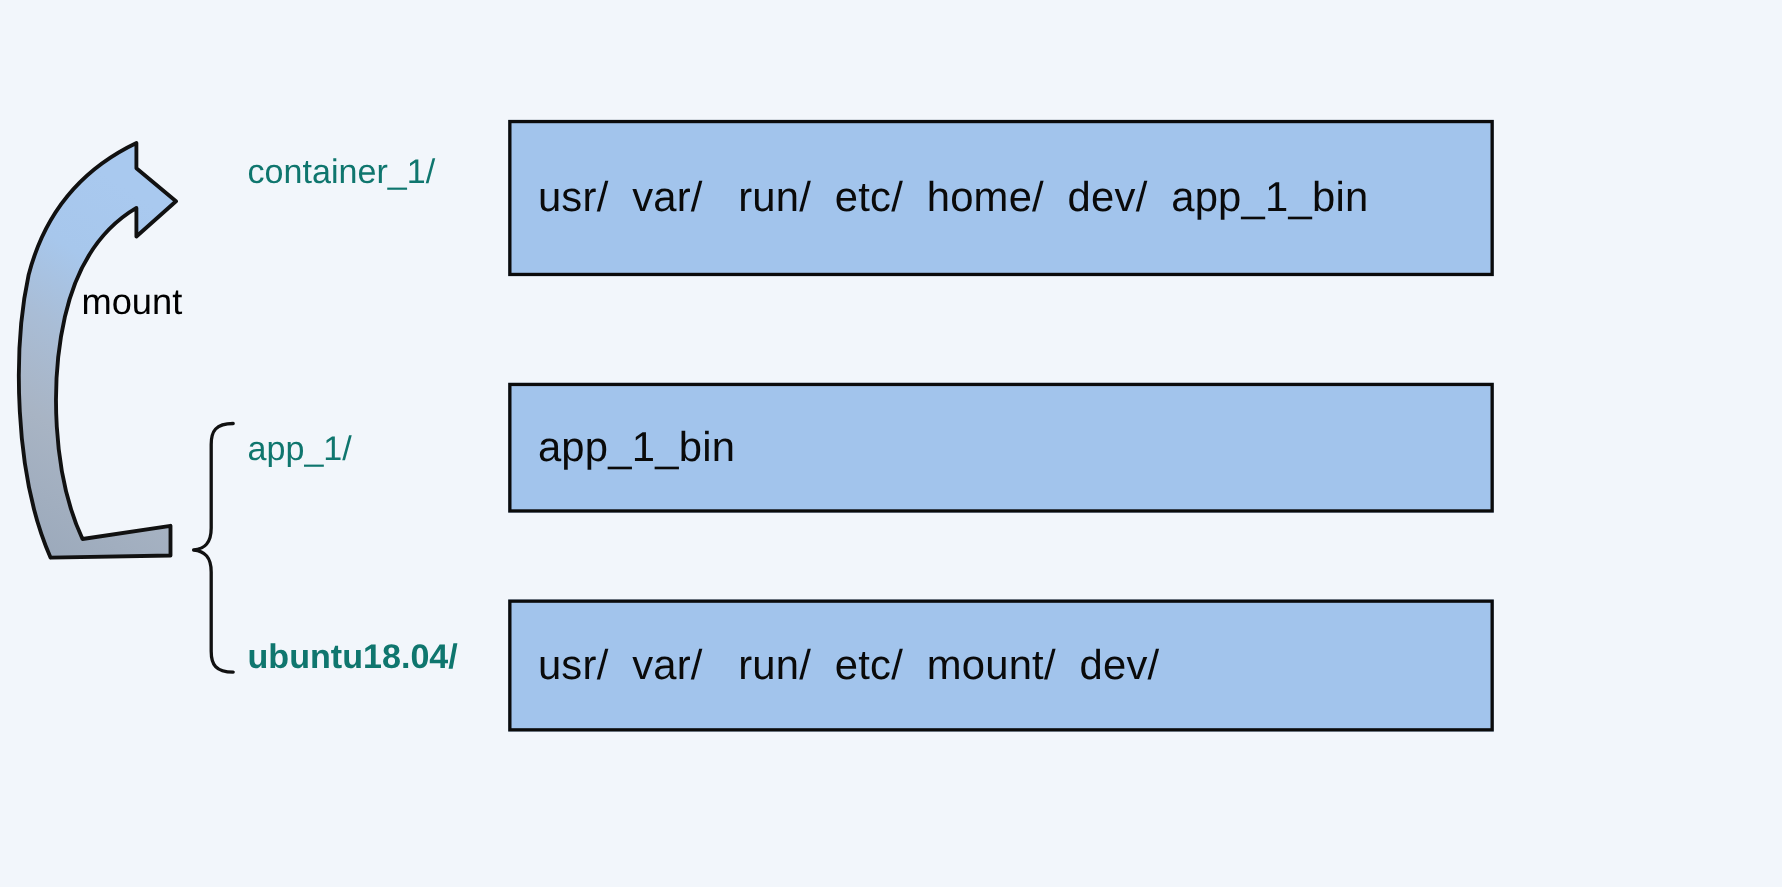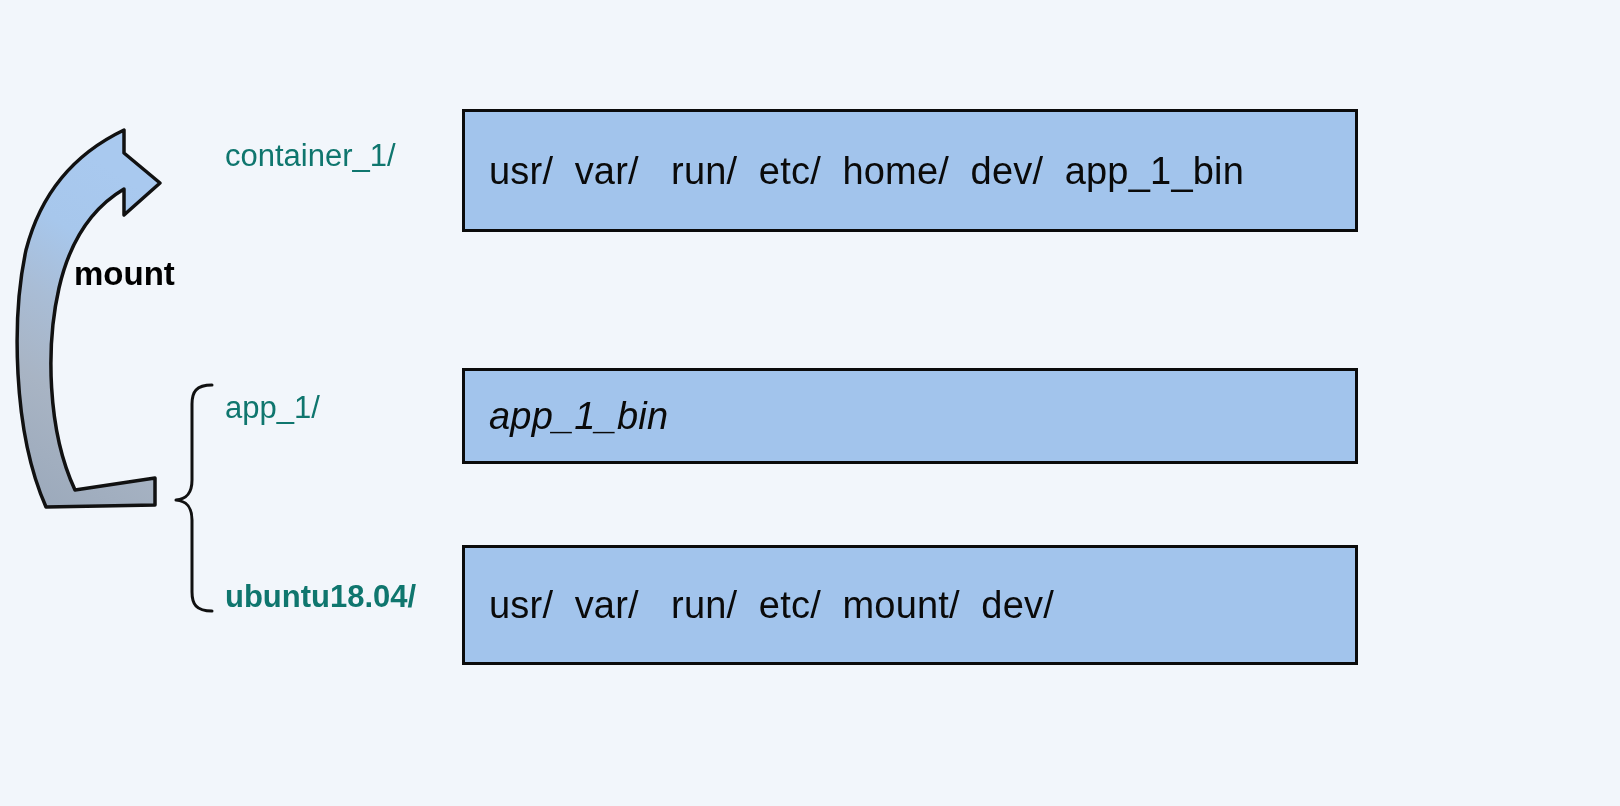--- a/index.html
+++ b/index.html
@@ -28,41 +28,41 @@
     align-items: center;
   }
   .fs-box .box-text {
     font-size: 38px;
     color: #0a0a0a;
     padding-left: 24px;
     letter-spacing: 0.2px;
     white-space: pre;
     line-height: 1;
   }
-  #box-container-1 { left: 462px; top: 109px; width: 896px; height: 123px; }
-  #box-app-1       { left: 462px; top: 368px; width: 896px; height: 96px; font-style: italic; }
+  #box-container-1 { left: 462px; top: 109px; width: 896px; height: 142px; }
+  #box-app-1       { left: 462px; top: 348px; width: 896px; height: 118px; }
   #box-ubuntu      { left: 462px; top: 545px; width: 896px; height: 120px; }
 
   .row-label {
     position: absolute;
     font-size: 31px;
     color: #0f766e;
     white-space: nowrap;
     line-height: 1;
   }
   #label-container-1 { left: 225px; top: 140px; }
   #label-app-1       { left: 225px; top: 370px; margin-top: 22px; }
   #label-ubuntu      { left: 225px; top: 581px; font-weight: bold; }
 
   #label-mount {
     position: absolute;
     left: 74px;
     top: 257px;
     font-size: 33px;
-    font-weight: bold;
+    font-weight: normal;
     color: #000;
     white-space: nowrap;
     line-height: 1;
     text-align: center;
   }
 
   #arrow-svg, #brace-svg {
     position: absolute;
     left: 0;
     top: 0;

